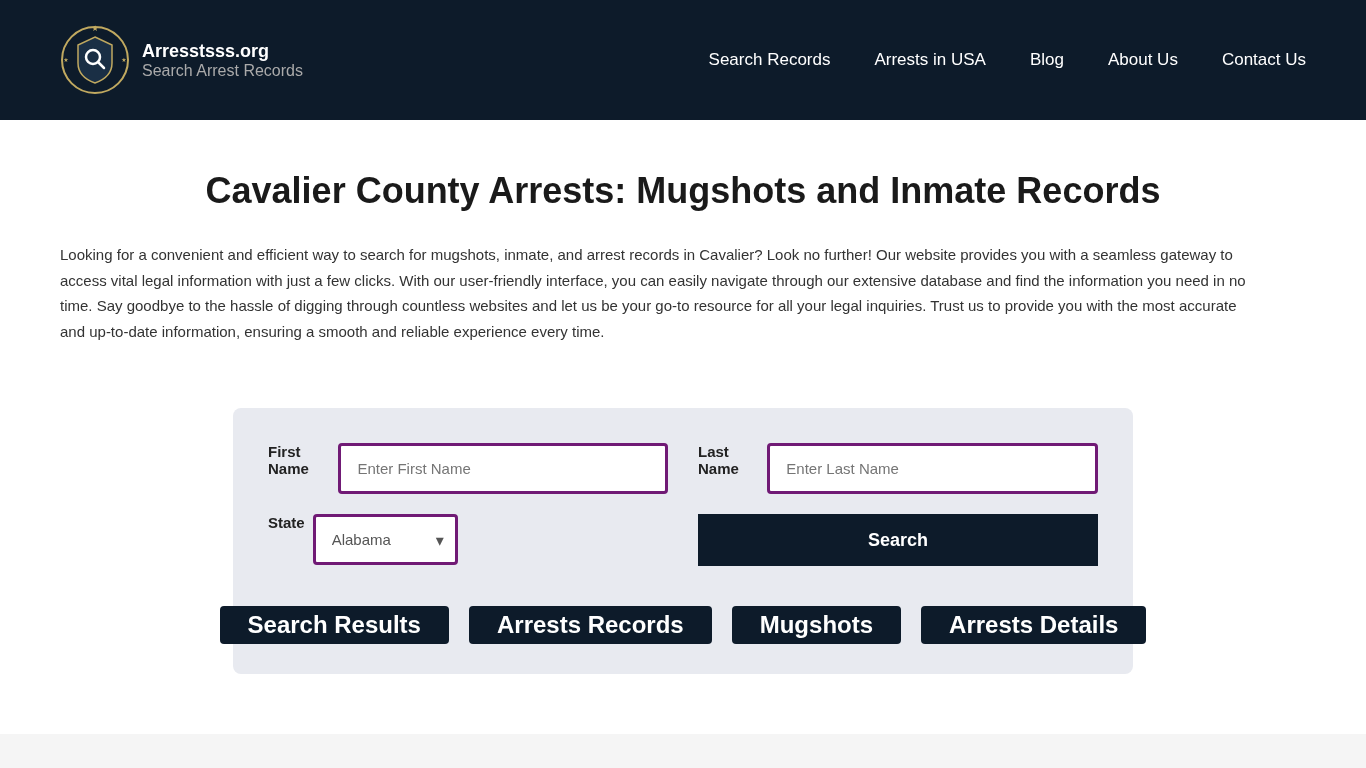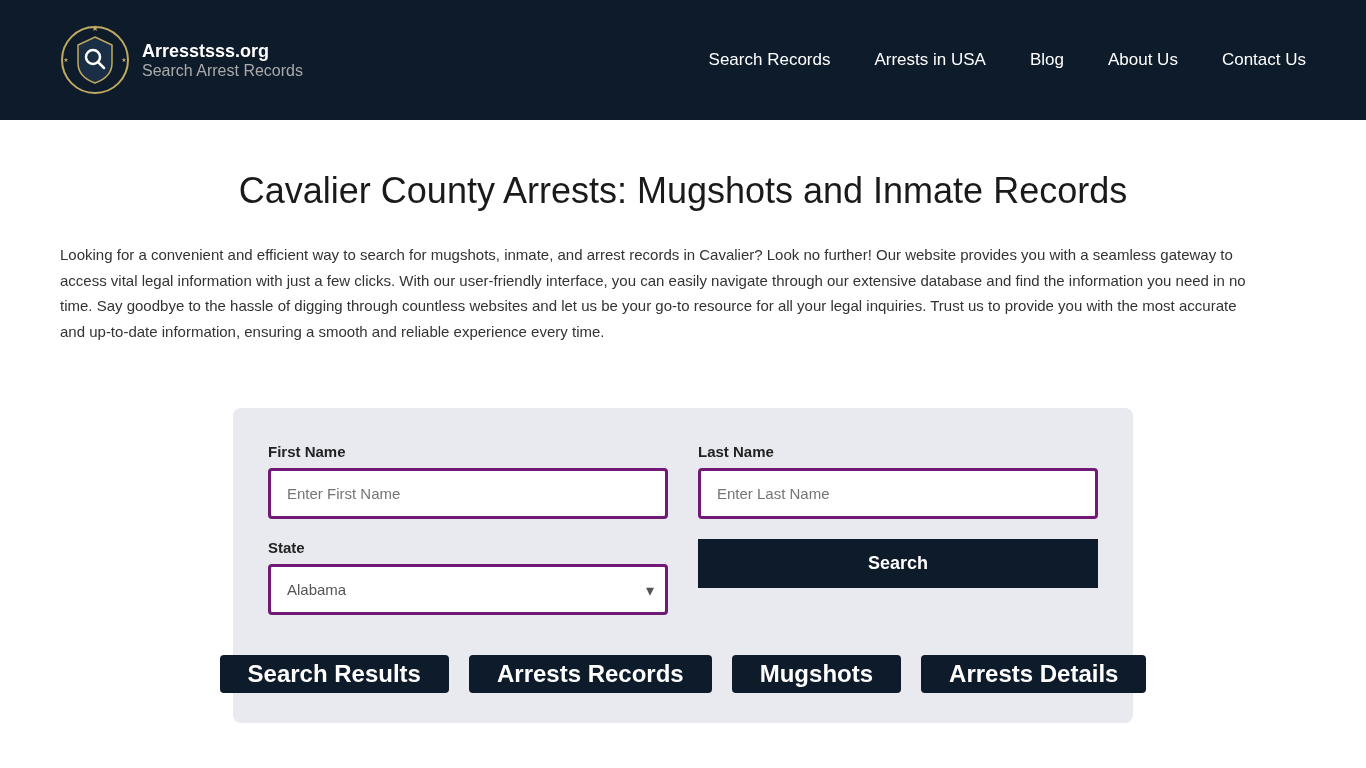--- a/index.html
+++ b/index.html
@@ -62,21 +62,21 @@
 
     
     main {
       background-color: #ffffff;
       padding: 50px 60px 60px 60px;
     }
 
     .page-title {
       text-align: center;
       font-size: 36px;
-      font-weight: normal;
+      font-weight: bold;
       color: #1a1a1a;
       margin-bottom: 30px;
     }
 
     .description {
       font-size: 15px;
       line-height: 1.7;
       color: #333;
       margin-bottom: 64px;
       max-width: 1200px;
@@ -93,21 +93,21 @@
 
     .form-row {
       display: flex;
       gap: 30px;
       margin-bottom: 20px;
     }
 
     .form-group {
       flex: 1;
       display: flex;
-      flex-direction: column;
+      flex-direction: row;
       gap: 8px;
     }
 
     .form-group label {
       font-size: 15px;
       font-weight: 600;
       color: #222;
     }
 
     .form-group input,

